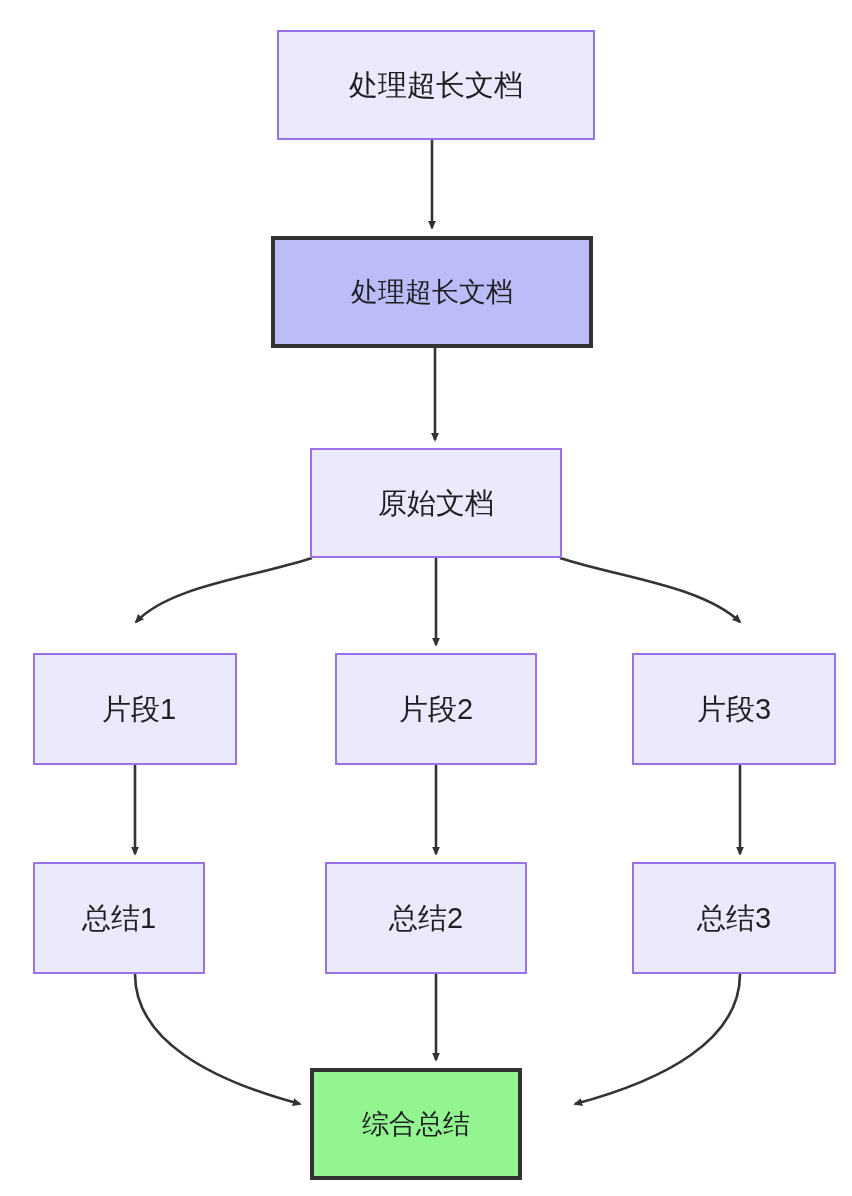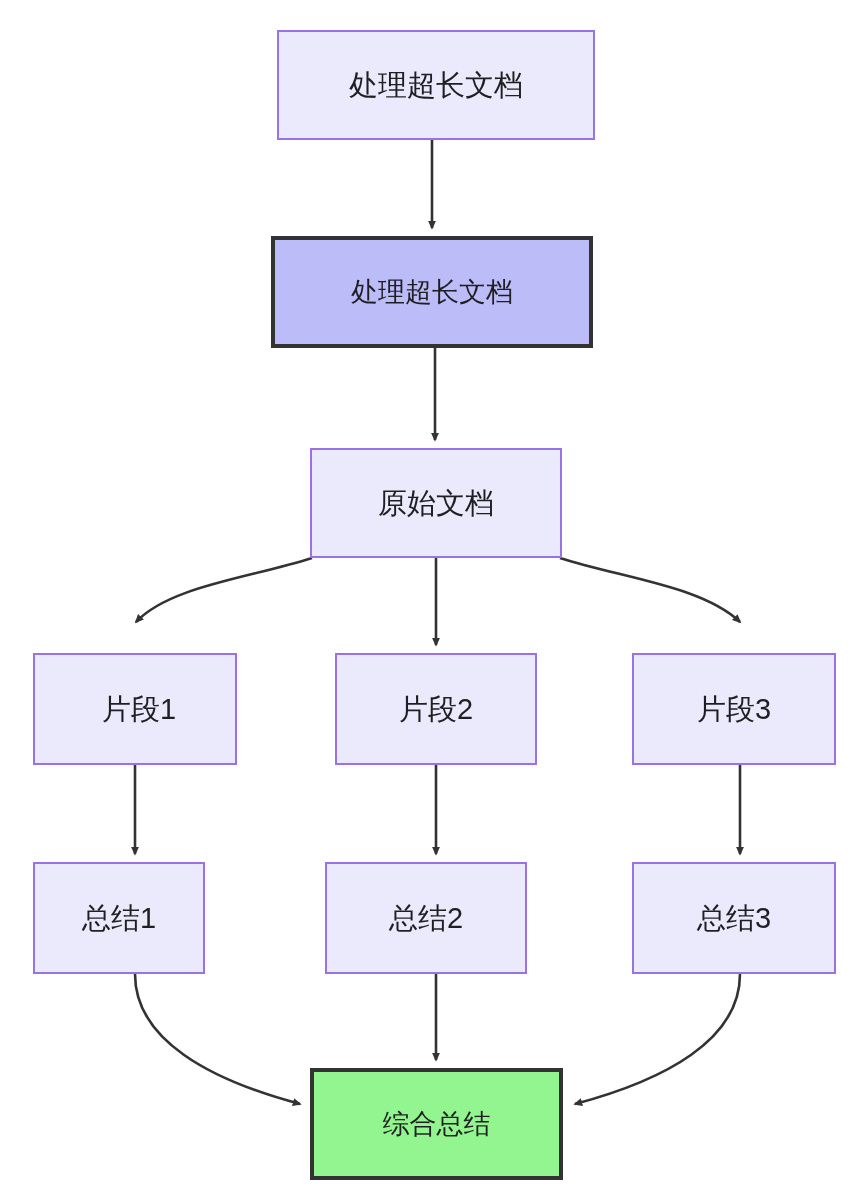--- a/index.html
+++ b/index.html
@@ -105,18 +105,18 @@
       </div>
       <div class="node style-light" style="left: 33px; top: 862px; width: 172px; height: 112px;">
         <span class="node-label">总结1</span>
       </div>
       <div class="node style-light" style="left: 325px; top: 862px; width: 202px; height: 112px;">
         <span class="node-label">总结2</span>
       </div>
       <div class="node style-light" style="left: 632px; top: 862px; width: 204px; height: 112px;">
         <span class="node-label">总结3</span>
       </div>
-      <div class="node style-result" style="left: 310px; top: 1068px; width: 253px; height: 112px;">
+      <div class="node style-result" style="left: 310px; top: 1068px; width: 212px; height: 112px;">
         <span class="node-label">综合总结</span>
       </div>
     </div>
 
 </div>
 
 </body></html>

